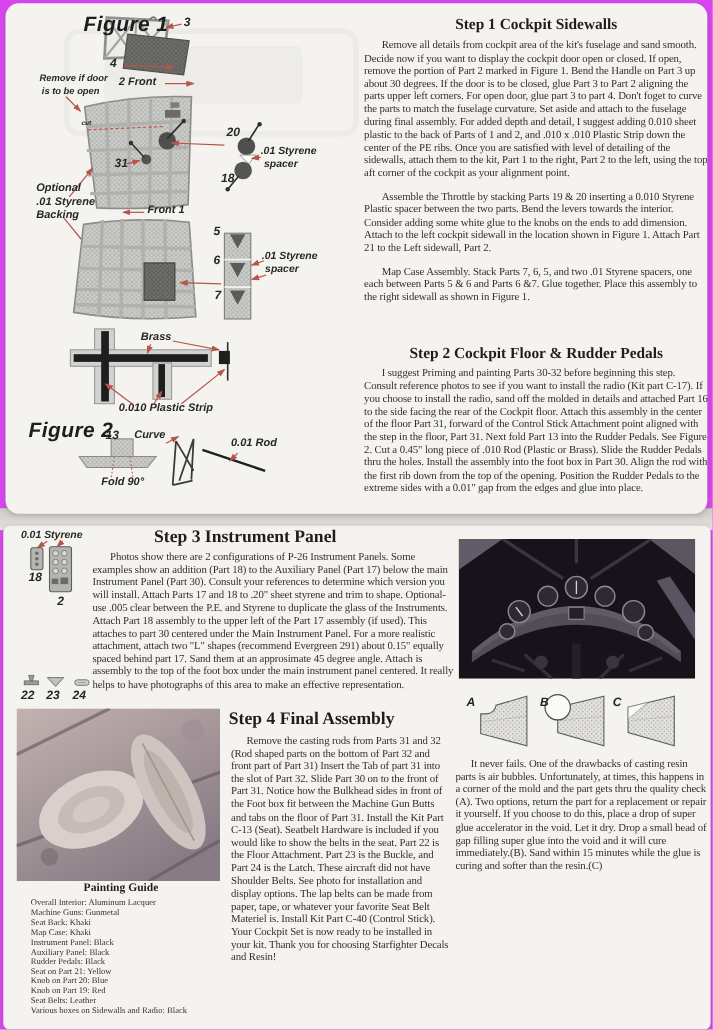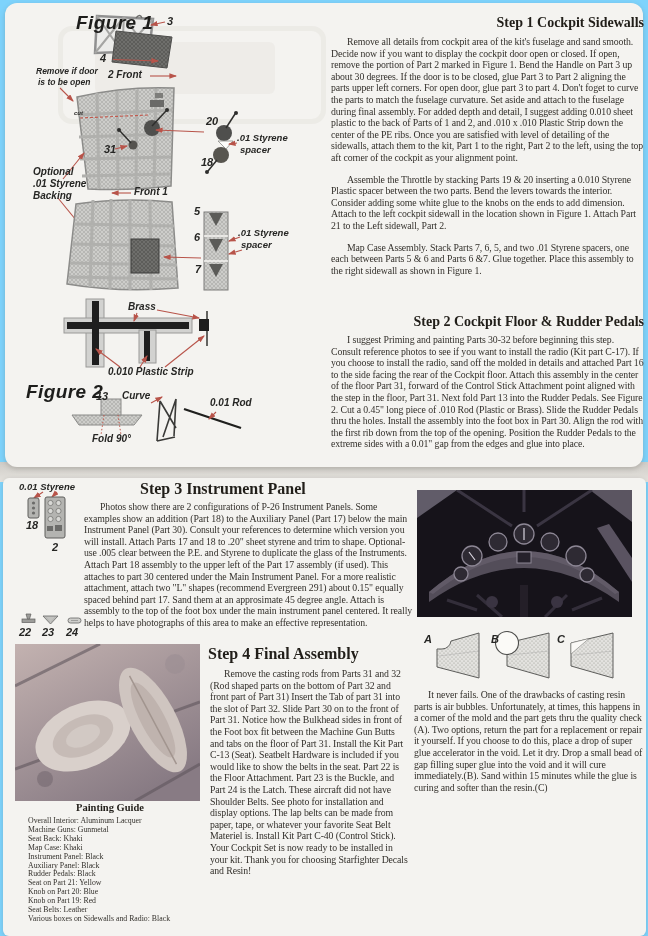--- a/index.html
+++ b/index.html
@@ -1,33 +1,33 @@
 <!DOCTYPE html>
 <html><head>
 <meta charset="utf-8">
 <style>
   html,body{margin:0;padding:0;background:#d8d6d2;}
-  .page{position:relative;width:648px;height:936px;background:#7dd3fc;overflow:hidden;
+  .page{position:relative;width:648px;height:936px;background:#d946ef;overflow:hidden;
         font-family:"Liberation Serif",serif;color:#2e2b27;}
   .seam{position:absolute;left:0;top:462px;width:648px;height:20px;
         background:linear-gradient(#cfccc7,#e4e2dd);}
   .sheet{position:absolute;background:#f4f3f0;}
   .sheet-top{left:5px;top:3px;width:638px;height:464px;border-radius:12px;
         box-shadow:0 2px 5px rgba(90,85,80,.28);}
   .sheet-bottom{left:3px;top:478px;width:643px;height:458px;border-radius:6px;
         box-shadow:0 1px 4px rgba(90,85,80,.22);}
   .ghost{position:absolute;border:5px solid #e6e4df;border-radius:14px;opacity:.55;}
   .ghost-blob{position:absolute;background:#e9e7e2;opacity:.6;border-radius:6px;}
   .flabel{position:absolute;font-family:"Liberation Sans",sans-serif;font-weight:bold;
         font-style:italic;font-size:10px;color:#262624;white-space:nowrap;}
   .fig-title{font-size:19px;letter-spacing:.4px;color:#1d1d1b;}
   .num{font-size:11px;}
   .small{font-size:8.5px;}
   .tiny{font-size:6px;}
-  .h1{position:absolute;font-weight:bold;font-size:14px;text-align:right;color:#211e19;}
+  .h1{position:absolute;font-weight:bold;font-size:14px;text-align:center;color:#211e19;}
   .h2{position:absolute;font-weight:bold;font-size:16px;text-align:left;color:#211e19;}
   .body-text{position:absolute;font-size:9.8px;line-height:11.6px;letter-spacing:-0.1px;
         color:#33302b;text-align:left;}
   .body-text p{margin:0 0 10px 0;text-indent:16px;}
   .pg-head{position:absolute;font-weight:bold;font-size:10.5px;text-align:center;color:#211e19;}
   .pg-items{position:absolute;font-size:7.8px;line-height:8.9px;color:#33302b;}
   .abc{font-size:11px;}
   svg{position:absolute;}
   .ar{stroke:#b8544a;stroke-width:1.1;fill:none;}
   .dash{stroke:#c2584c;stroke-width:1.1;fill:none;stroke-dasharray:3,2;}

